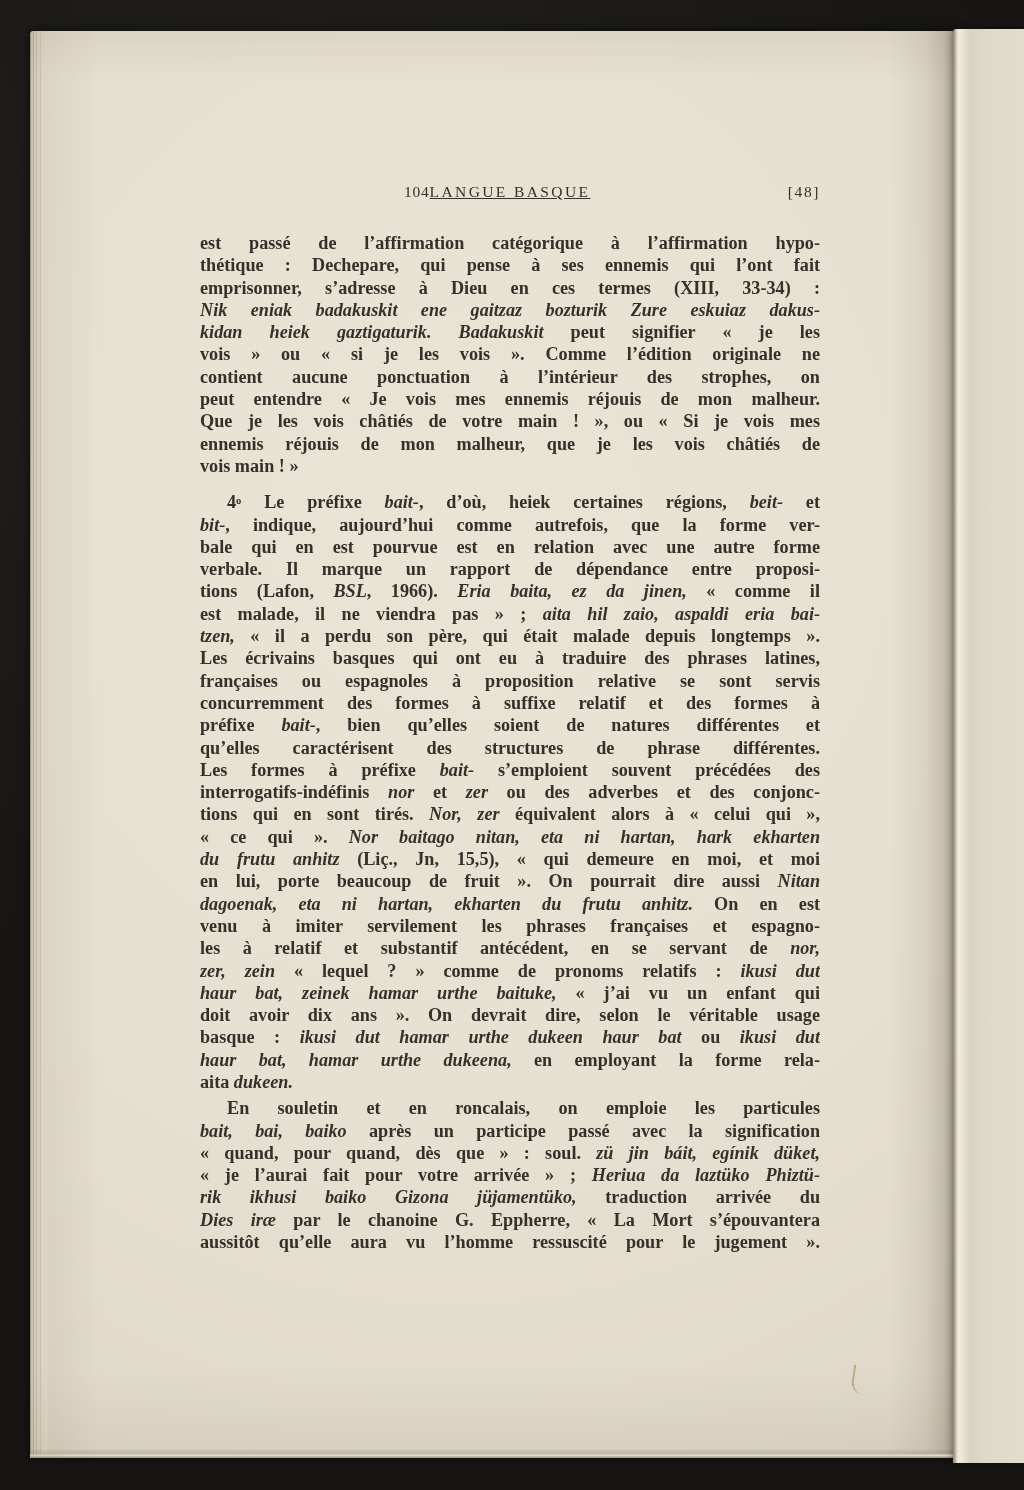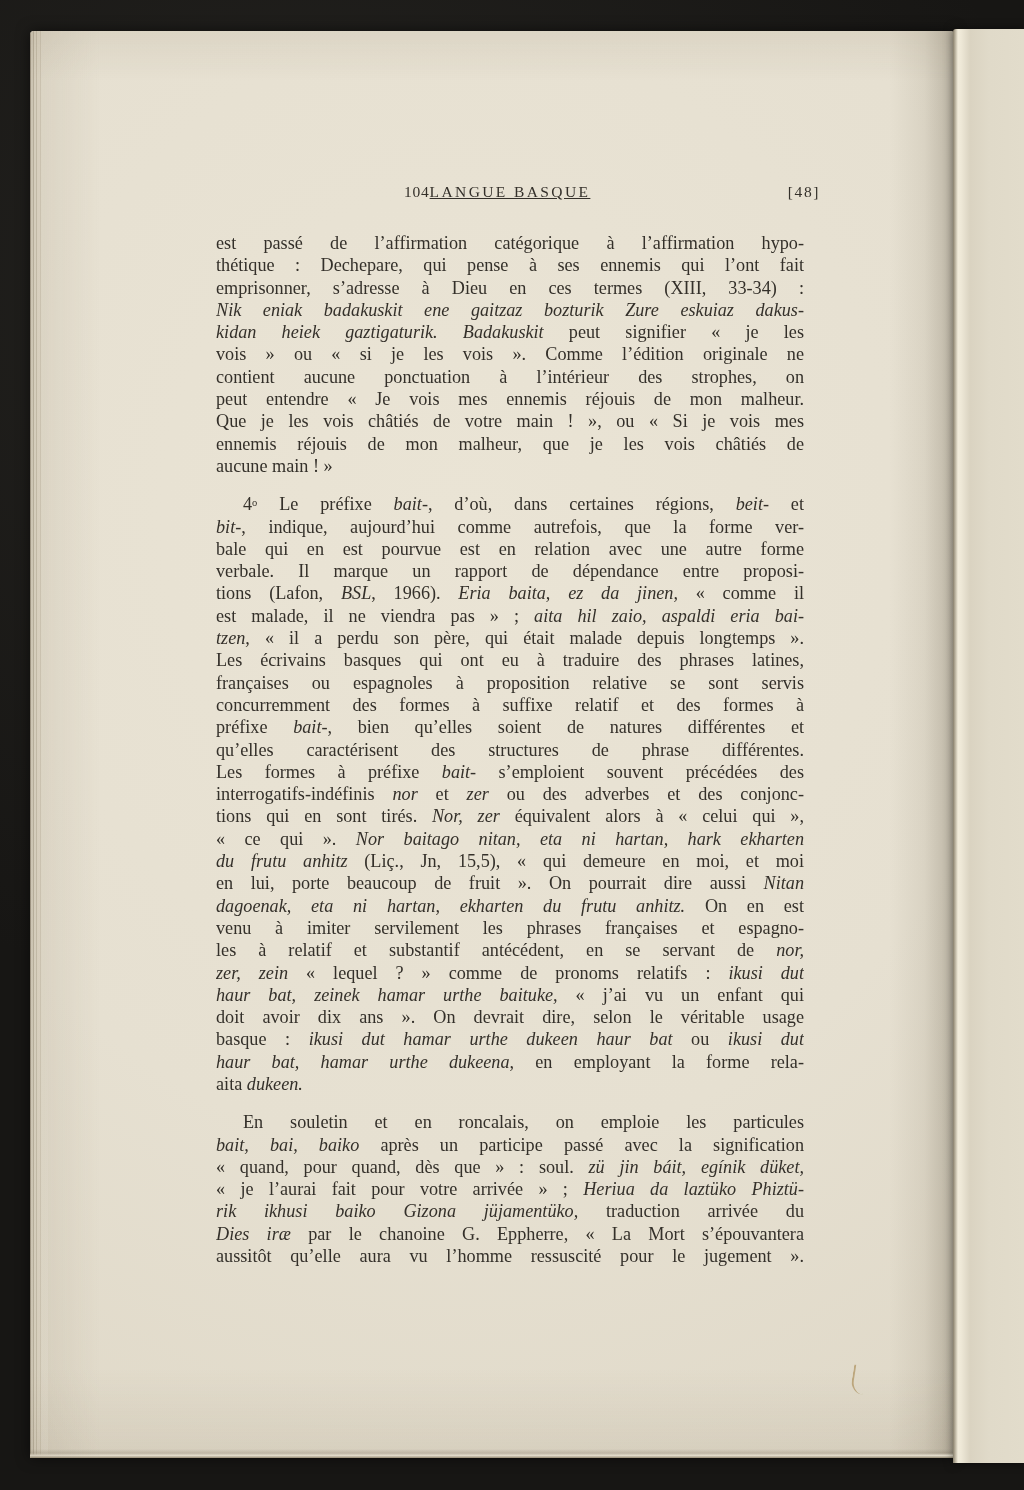--- a/index.html
+++ b/index.html
@@ -62,21 +62,21 @@
     font-size:15.5px;letter-spacing:0.8px;
   }
   .header .num{text-align:right;}
   .header .title{text-align:center;letter-spacing:2.4px;text-decoration:underline;}
   .header .ref{text-align:right;letter-spacing:1.6px;}
   .body-text{
     margin-top:31px;
     font-size:18.2px;line-height:22.3px;
     text-rendering:optimizeLegibility;
   }
-  .para{margin:16px;}
+  .para{margin:0;font-weight:bold;}
   .para.p2{margin-top:14px;}
   .para.p3{margin-top:4px;}
   .line{
     text-align:justify;text-align-last:justify;text-justify:inter-word;
     overflow:hidden;white-space:normal;height:22.3px;
   }
   .line.last{text-align-last:left;}
   .line.first{text-indent:27px;}
   .it{font-style:italic;}
   sup.ord{font-size:0.58em;vertical-align:0.42em;line-height:0;}
@@ -108,24 +108,24 @@
             <div class="line"><span>est passé de l’affirmation catégorique à l’affirmation hypo-</span></div>
             <div class="line"><span>thétique : Dechepare, qui pense à ses ennemis qui l’ont fait</span></div>
             <div class="line"><span>emprisonner, s’adresse à Dieu en ces termes (XIII, 33-34) :</span></div>
             <div class="line"><span class="it">Nik eniak badakuskit ene gaitzaz bozturik Zure eskuiaz dakus-</span></div>
             <div class="line"><span class="it">kidan heiek gaztigaturik. Badakuskit</span><span> peut signifier « je les</span></div>
             <div class="line"><span>vois » ou « si je les vois ». Comme l’édition originale ne</span></div>
             <div class="line"><span>contient aucune ponctuation à l’intérieur des strophes, on</span></div>
             <div class="line"><span>peut entendre « Je vois mes ennemis réjouis de mon malheur.</span></div>
             <div class="line"><span>Que je les vois châtiés de votre main ! », ou « Si je vois mes</span></div>
             <div class="line"><span>ennemis réjouis de mon malheur, que je les vois châtiés de</span></div>
-            <div class="line last"><span>aucune main ! »</span></div>
+            <div class="line last"><span>vois main ! »</span></div>
           </div>
           <div class="para p2">
-            <div class="line first"><span>4</span><sup class="ord">o</sup><span> Le préfixe </span><span class="it">bait-</span><span>, d’où, dans certaines régions, </span><span class="it">beit-</span><span> et</span></div>
+            <div class="line first"><span>4</span><sup class="ord">o</sup><span> Le préfixe </span><span class="it">bait-</span><span>, d’où, heiek certaines régions, </span><span class="it">beit-</span><span> et</span></div>
             <div class="line"><span class="it">bit-</span><span>, indique, aujourd’hui comme autrefois, que la forme ver-</span></div>
             <div class="line"><span>bale qui en est pourvue est en relation avec une autre forme</span></div>
             <div class="line"><span>verbale. Il marque un rapport de dépendance entre proposi-</span></div>
             <div class="line"><span>tions (Lafon, </span><span class="it">BSL</span><span>, 1966). </span><span class="it">Eria baita, ez da jinen,</span><span> « comme il</span></div>
             <div class="line"><span>est malade, il ne viendra pas » ; </span><span class="it">aita hil zaio, aspaldi eria bai-</span></div>
             <div class="line"><span class="it">tzen,</span><span> « il a perdu son père, qui était malade depuis longtemps ».</span></div>
             <div class="line"><span>Les écrivains basques qui ont eu à traduire des phrases latines,</span></div>
             <div class="line"><span>françaises ou espagnoles à proposition relative se sont servis</span></div>
             <div class="line"><span>concurremment des formes à suffixe relatif et des formes à</span></div>
             <div class="line"><span>préfixe </span><span class="it">bait-</span><span>, bien qu’elles soient de natures différentes et</span></div>

